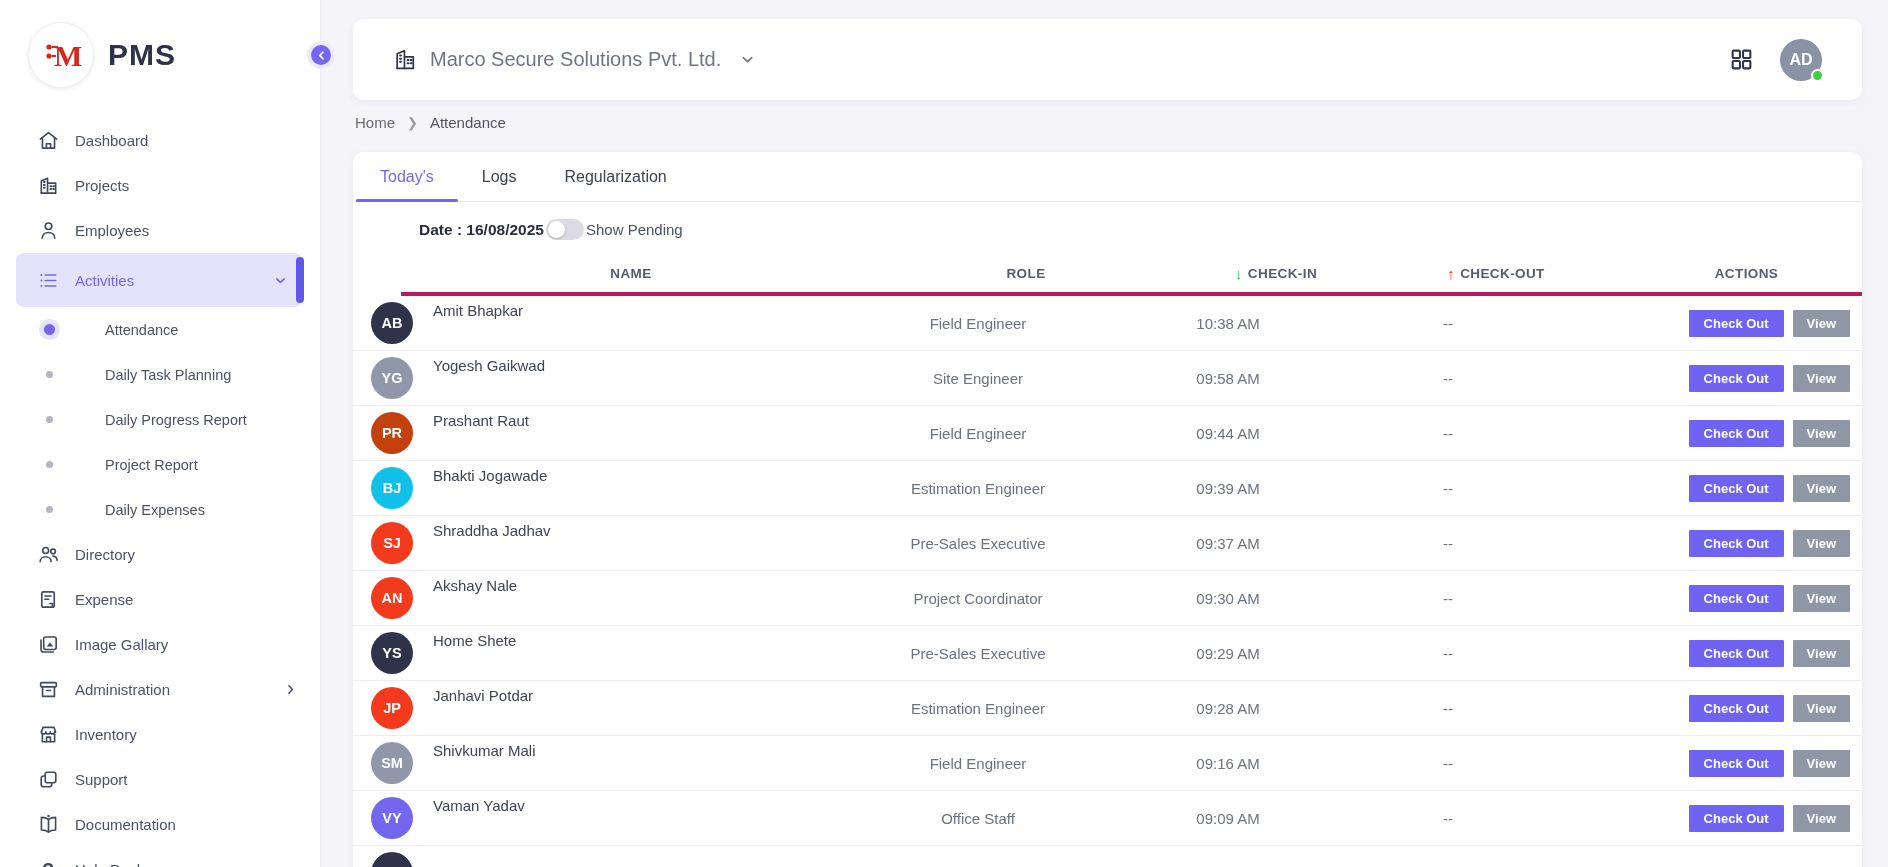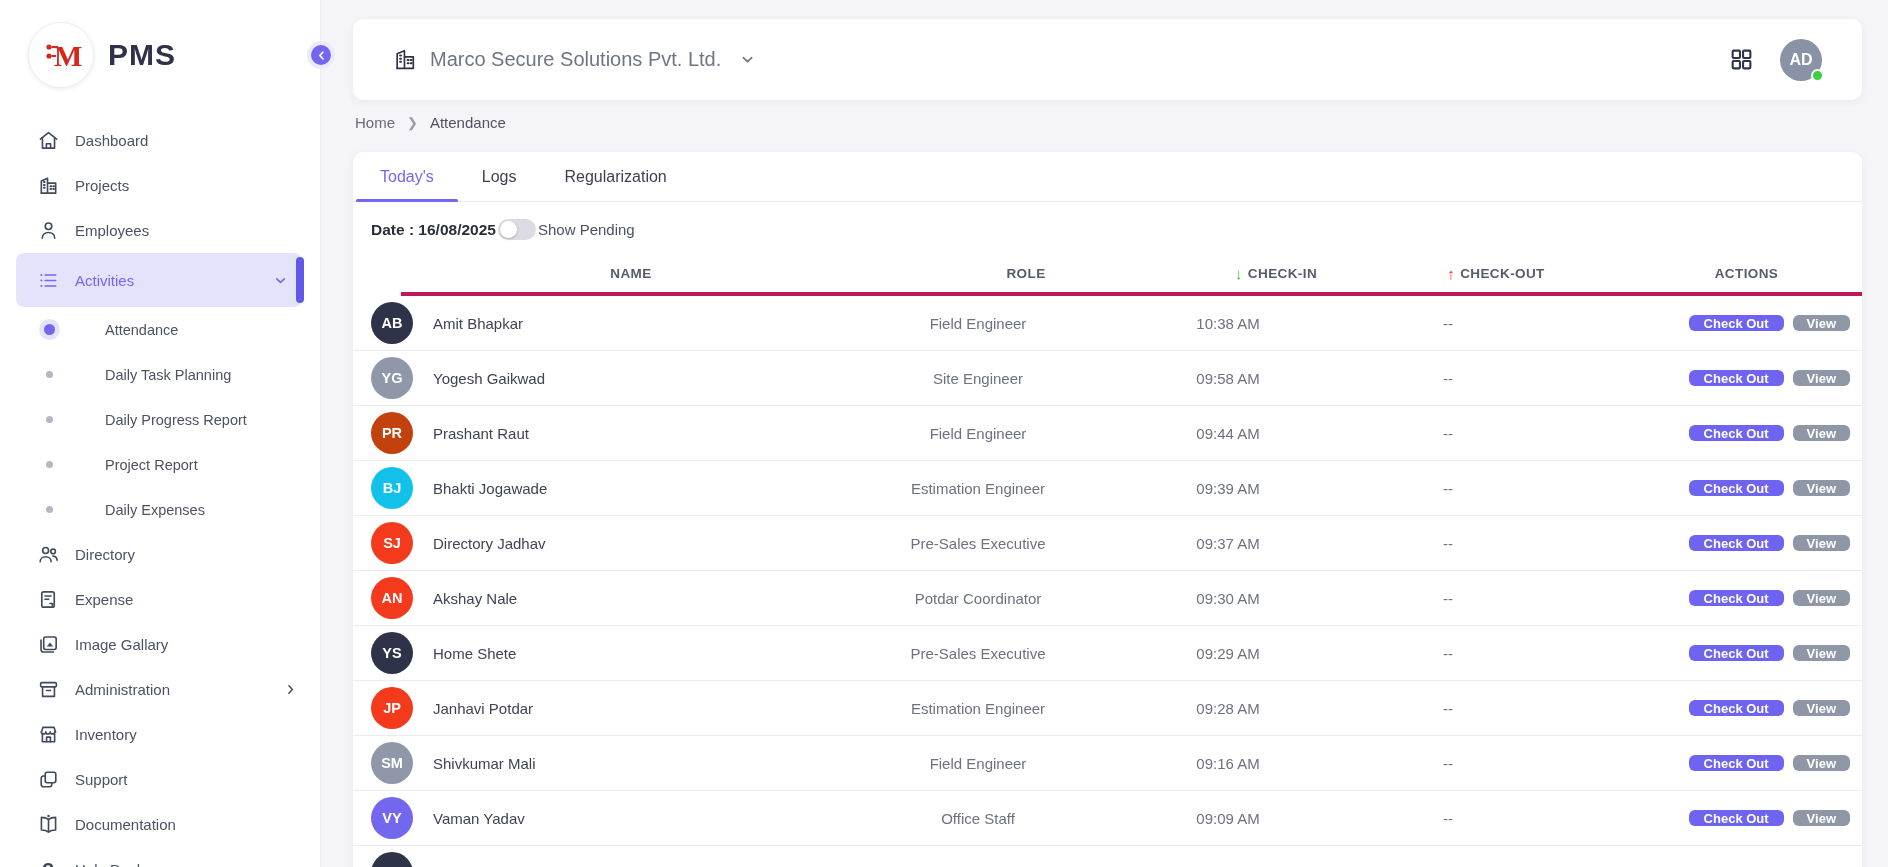--- a/index.html
+++ b/index.html
@@ -95,21 +95,21 @@
   .tabs { display:flex; border-bottom:1px solid #e9e8ee; padding-left:3px; }
   .tab {
     padding:0 24px; height:49px; display:flex; align-items:center;
     font-size:16px; color:#3d4250; cursor:pointer; position:relative;
   }
   .tab.active { color:#7367F0; }
   .tab.active::after {
     content:""; position:absolute; left:0; right:0; bottom:-1px; height:3px;
     background:#7367F0; border-radius:2px;
   }
-  .filter-row { display:flex; align-items:center; padding:17px 0 14px 18px; gap:2px; }
+  .filter-row { display:flex; align-items:center; padding:17px 0 14px 18px; gap:2px;margin-left:48px; }
   .date-label { font-size:15.5px; font-weight:bold; color:#2a2e3a; }
   .toggle { width:38px; height:21px; border-radius:11px; background:#dcdbe3; position:relative; cursor:pointer; flex:none; }
   .toggle-knob {
     position:absolute; left:2px; top:2px; width:17px; height:17px; border-radius:50%;
     background:#fff; box-shadow:0 1px 3px rgba(0,0,0,.2);
   }
   .toggle-label { font-size:15px; color:#4b5263; }
   
   .tbl { width:100%; }
   .tbl-header, .tbl-row {
@@ -118,31 +118,31 @@
   }
   .tbl-header { height:42px; border-bottom:4px solid #be185d;margin-left:48px; }
   .th {
     font-size:13.5px; font-weight:bold; color:#565c6b; letter-spacing:.4px;
     text-align:center; display:flex; align-items:center; justify-content:center; gap:5px;
   }
   .th.th-name { justify-content:center; }
   .arrow-down { color:#2ecc40; font-weight:bold; font-size:15px; }
   .arrow-up { color:#f4401f; font-weight:bold; font-size:15px; }
   .tbl-row { height:55px; border-bottom:1px solid #ededf1; }
-  .cell-name { display:flex; align-items:center; gap:20px; padding-left:18px; }
+  .cell-name { display:flex; gap:20px; padding-left:18px; }
   .row-avatar {
     width:42px; height:42px; border-radius:50%; flex:none;
     color:#fff; font-size:14.5px; font-weight:bold;
     display:flex; align-items:center; justify-content:center;
   }
   .person-name { font-size:15px; color:#3f4453; }
   .cell-role, .cell-in, .cell-out { text-align:center; font-size:15px; color:#6d727f; }
   .cell-actions { display:flex; justify-content:flex-end; gap:9px; padding-right:12px; }
-  .btn { border:none; border-radius:6px; color:#fff; font-size:13px; font-weight:bold;
-         font-family:"Liberation Sans", sans-serif; height:16px; cursor:pointer; }
+  .btn { border:none; border-radius:1px; color:#fff; font-size:13px; font-weight:bold;
+         font-family:"Liberation Sans", sans-serif; height:27px; cursor:pointer; }
   .btn-checkout { background:#6f63f2; padding:0 15px; }
   .btn-view { background:#8f97a6; padding:0 14px; }
 </style>
 </head>
 <body>
 
 <aside class="sidebar">
   <div class="logo-row">
     <div class="logo-circle">
       <svg width="44" height="44" viewBox="0 0 44 44">
@@ -442,36 +442,36 @@
             <div class="cell-in">09:39 AM</div>
             <div class="cell-out">--</div>
             <div class="cell-actions">
               <button class="btn btn-checkout">Check Out</button>
               <button class="btn btn-view">View</button>
             </div>
           </div>
           <div class="tbl-row">
             <div class="cell-name">
               <span class="row-avatar" style="background: rgb(244, 58, 29);">SJ</span>
-              <span class="person-name">Directory Jadhav</span>
+              <span class="person-name">Shraddha Jadhav</span>
             </div>
             <div class="cell-role">Pre-Sales Executive</div>
             <div class="cell-in">09:37 AM</div>
             <div class="cell-out">--</div>
             <div class="cell-actions">
               <button class="btn btn-checkout">Check Out</button>
               <button class="btn btn-view">View</button>
             </div>
           </div>
           <div class="tbl-row">
             <div class="cell-name">
               <span class="row-avatar" style="background: rgb(244, 58, 29);">AN</span>
               <span class="person-name">Akshay Nale</span>
             </div>
-            <div class="cell-role">Potdar Coordinator</div>
+            <div class="cell-role">Project Coordinator</div>
             <div class="cell-in">09:30 AM</div>
             <div class="cell-out">--</div>
             <div class="cell-actions">
               <button class="btn btn-checkout">Check Out</button>
               <button class="btn btn-view">View</button>
             </div>
           </div>
           <div class="tbl-row">
             <div class="cell-name">
               <span class="row-avatar" style="background: rgb(47, 51, 73);">YS</span>

